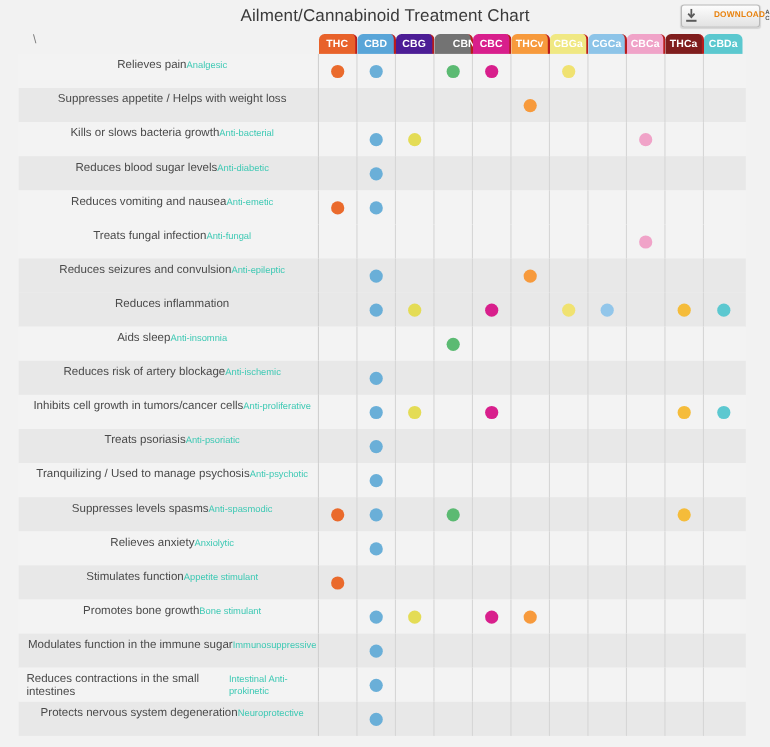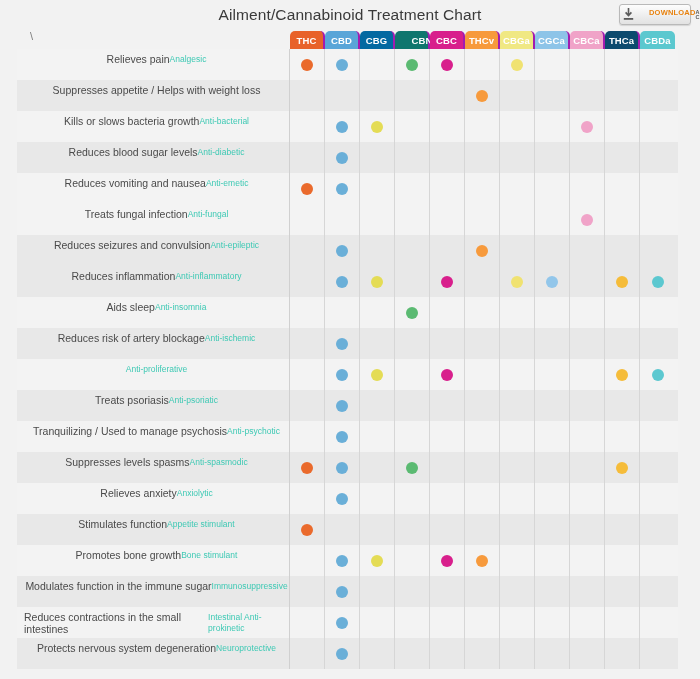--- a/index.html
+++ b/index.html
@@ -47,21 +47,21 @@
   .col-heads {
     position: absolute; left: 273px; top: -18px;
     display: flex;
   }
   .col-head {
     width: 35px; height: 19px;
     border-radius: 5px 5px 0 0;
     color: #ffffff; font-size: 9.5px; font-weight: bold;
     display: flex; align-items: center; justify-content: center;
     margin-right: 0px;
-    border-right: 2px solid #a21caf;
+    border-right: 2px solid #b91c1c;
     letter-spacing: .1px;
   }
   .col-head:last-child { border-right: none; }
 
   .row {
     position: relative;
     display: flex;
     height: 31px;
     width: 661px;
   }
@@ -112,42 +112,42 @@
   <div class="corner-slash">\</div>
 
   <div id="grid">
     <div class="col-heads" id="col-heads">
         <div class="col-head" style="background: rgb(232, 98, 42);">
           <span>THC</span>
         </div>
         <div class="col-head" style="background: rgb(89, 165, 216);">
           <span>CBD</span>
         </div>
-        <div class="col-head" style="background: #0369a1;">
+        <div class="col-head" style="background: #4c1d95;">
           <span>CBG</span>
         </div>
-        <div class="col-head" style="background: #0f766e; padding-left: 21px;">
+        <div class="col-head" style="background: #737373; padding-left: 21px;">
           <span>CBN</span>
         </div>
         <div class="col-head" style="background: rgb(216, 31, 140);">
           <span>CBC</span>
         </div>
         <div class="col-head" style="background: rgb(247, 154, 60);">
           <span>THCv</span>
         </div>
         <div class="col-head" style="background: rgb(240, 232, 131);">
           <span>CBGa</span>
         </div>
         <div class="col-head" style="background: rgb(141, 196, 232);">
           <span>CGCa</span>
         </div>
         <div class="col-head" style="background: rgb(240, 163, 200);">
           <span>CBCa</span>
         </div>
-        <div class="col-head" style="background: #0c4a6e;">
+        <div class="col-head" style="background: #7f1d1d;">
           <span>THCa</span>
         </div>
         <div class="col-head" style="background: rgb(91, 200, 207);">
           <span>CBDa</span>
         </div>
       </div>
     <div id="rows">
         <div class="row odd">
           <div class="row-label">
             <div class="ail">Relieves pain</div>
@@ -306,21 +306,20 @@
             <div class="cell"></div>
             <div class="cell"></div>
             <div class="cell"></div>
             <div class="cell"></div>
             <div class="cell"></div>
           </div>
         </div>
         <div class="row even">
           <div class="row-label">
             <div class="ail">Reduces inflammation</div>
-            <div class="cat">Anti-inflammatory</div>
           </div>
           <div class="cells">
             <div class="cell"></div>
             <div class="cell">
               <span class="dot" style="background: rgb(106, 175, 216);"></span>
             </div>
             <div class="cell">
               <span class="dot" style="background: rgb(228, 220, 85);"></span>
             </div>
             <div class="cell"></div>
@@ -380,20 +379,21 @@
             <div class="cell"></div>
             <div class="cell"></div>
             <div class="cell"></div>
             <div class="cell"></div>
             <div class="cell"></div>
             <div class="cell"></div>
           </div>
         </div>
         <div class="row odd">
           <div class="row-label">
+            <div class="ail">Inhibits cell growth in tumors/cancer cells</div>
             <div class="cat">Anti-proliferative</div>
           </div>
           <div class="cells">
             <div class="cell"></div>
             <div class="cell">
               <span class="dot" style="background: rgb(106, 175, 216);"></span>
             </div>
             <div class="cell">
               <span class="dot" style="background: rgb(228, 220, 85);"></span>
             </div>

